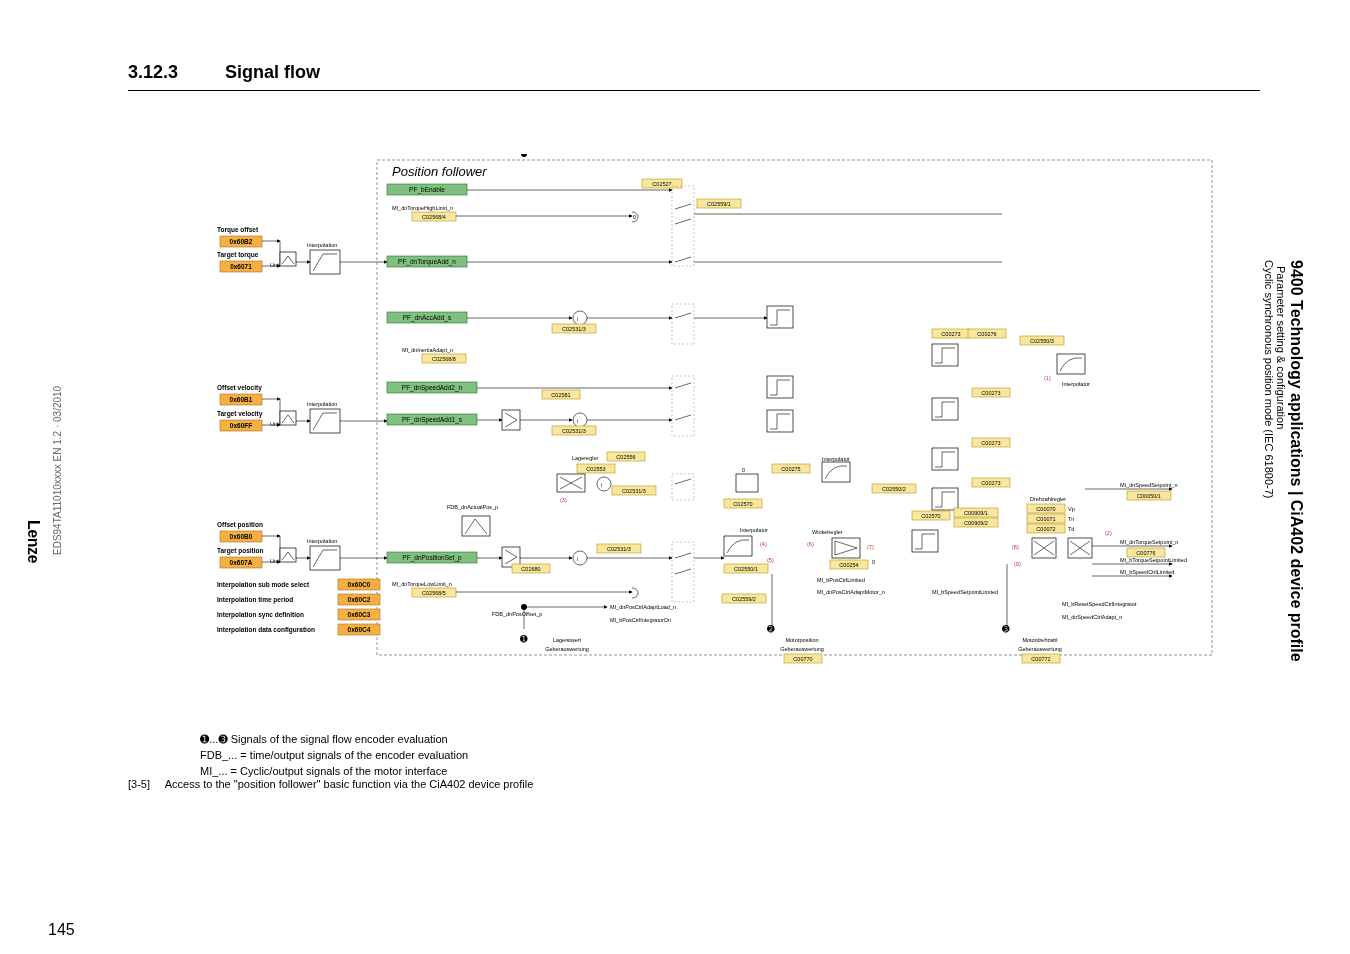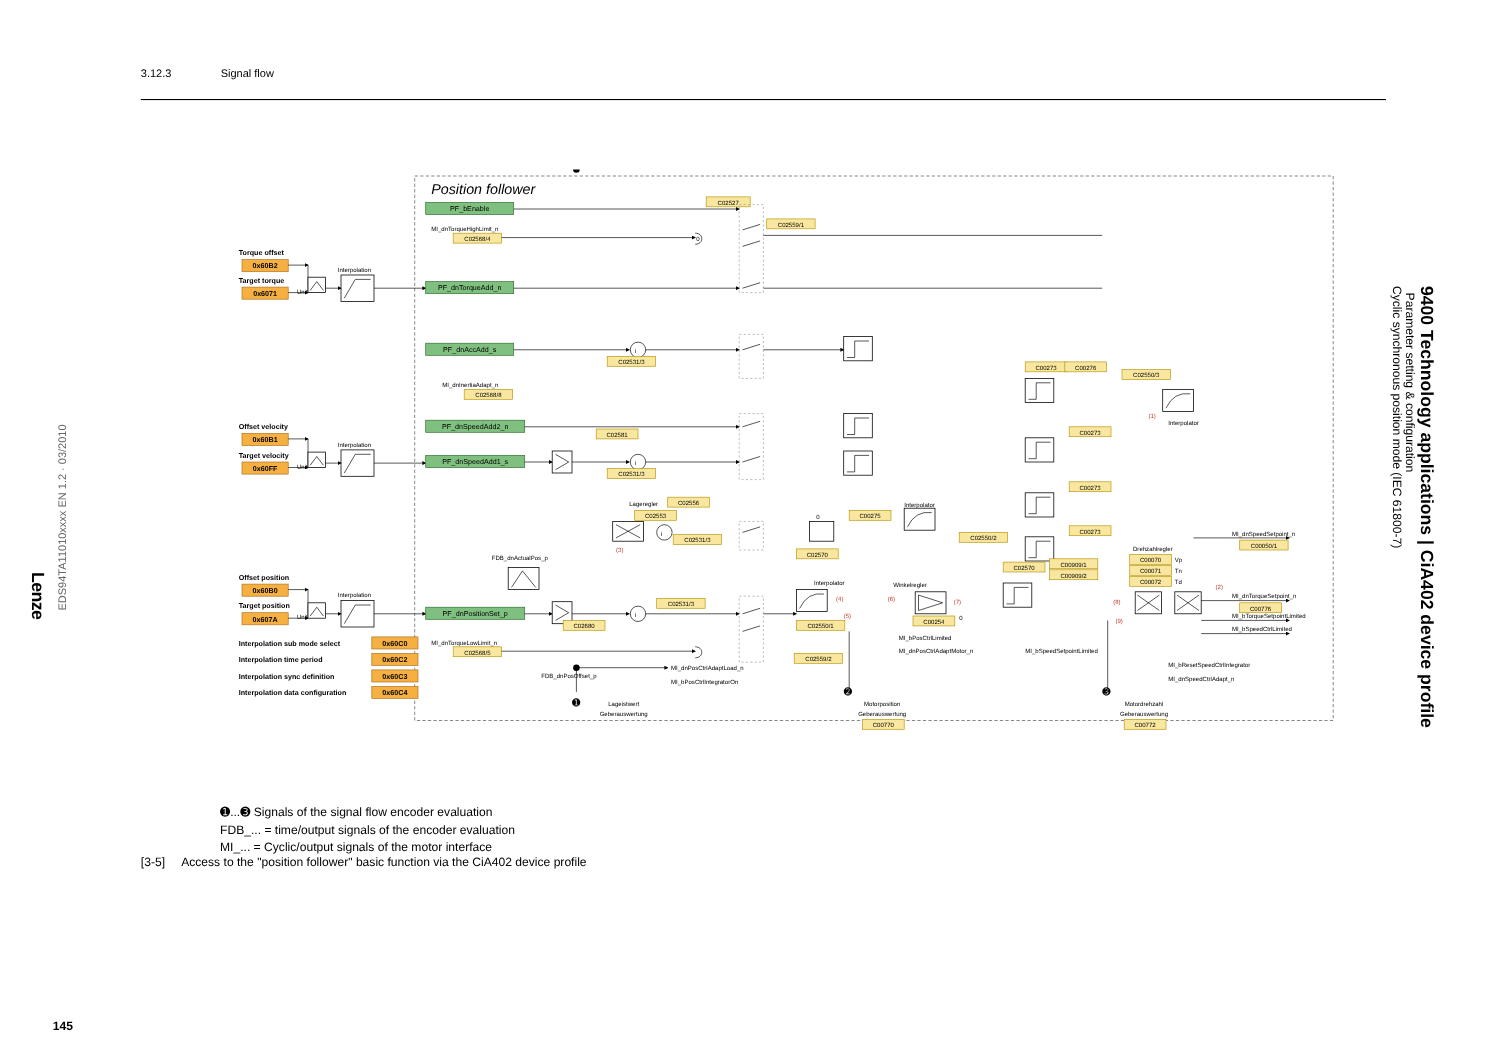--- a/index.html
+++ b/index.html
@@ -35,30 +35,30 @@
     font-size: 16px;
     transform: rotate(90deg);
     transform-origin: left top;
     letter-spacing: -0.5px;
   }
   
   .page-num {
     position: absolute;
     left: 48px;
     bottom: 15px;
-    font-size: 11px;
-    font-weight: bold;
+    font-size: 16px;
+    font-weight: normal;
   }
   
   .section-header {
     position: absolute;
     left: 128px;
     top: 62px;
-    font-size: 10px;
-    font-weight: normal;
+    font-size: 18px;
+    font-weight: bold;
   }
   .section-header .num { margin-right: 42px; }
   
   .top-rule {
     position: absolute;
     left: 128px;
     top: 90px;
     right: 90px;
     height: 1px;
     background: #000;

